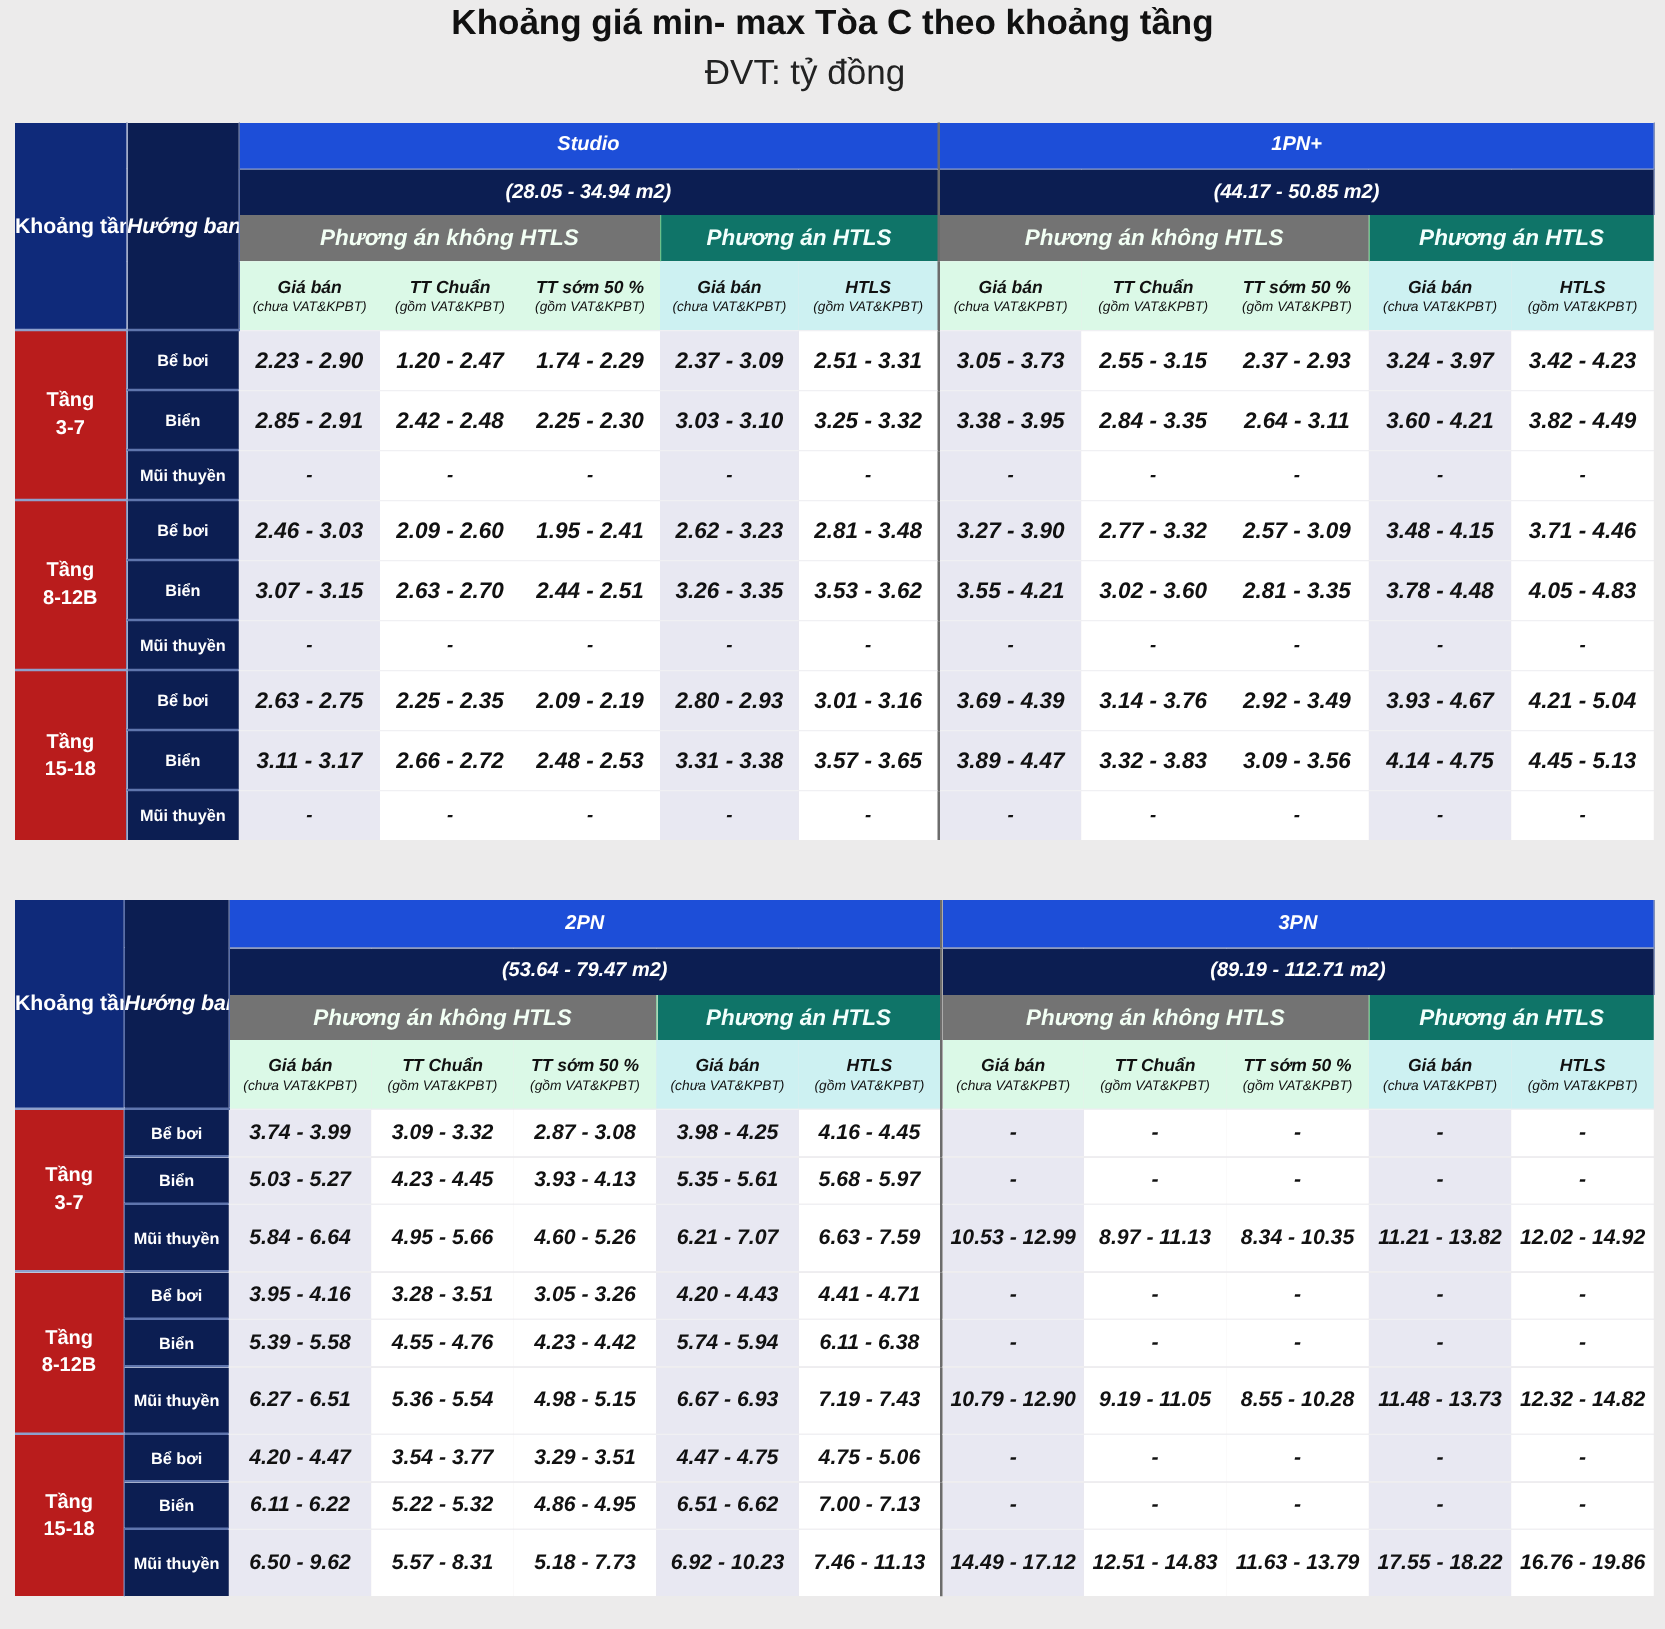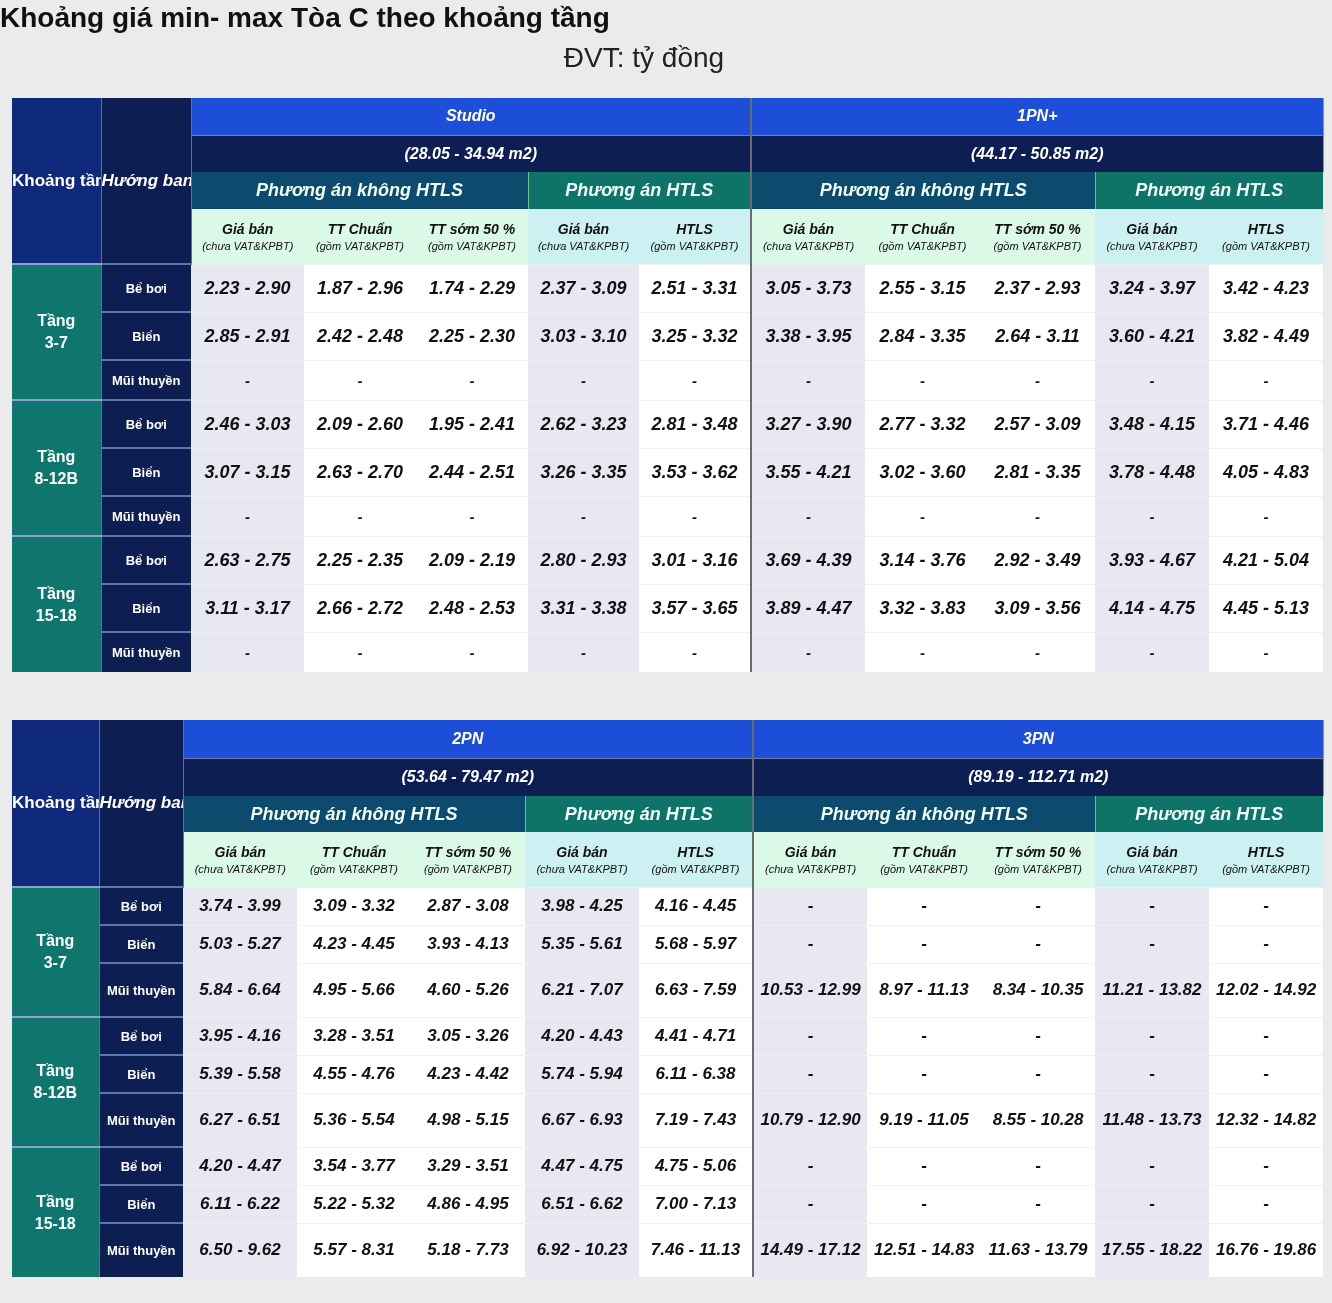--- a/index.html
+++ b/index.html
@@ -1,35 +1,35 @@
 <!DOCTYPE html>
 <html><head>
 <meta charset="utf-8">
 <style>
   * { box-sizing: border-box; margin: 0; padding: 0; }
   html, body { width: 1332px; height: 1303px; background: #ecebeb; overflow: hidden; }
   body { font-family: "Liberation Sans", "DejaVu Sans", sans-serif; color: #111; }
-  .title { position: absolute; left: 0; top: 2px; width: 1332px; text-align: left; font-size: 28px; font-weight: bold; color: #111; }
+  .title { position: absolute; left: 0; top: 2px; width: 1332px; text-align: center; font-size: 28px; font-weight: bold; color: #111; }
   .subtitle { position: absolute; left: 0; top: 42px; width: 1288px; text-align: center; font-size: 28px; color: #222; }
   table.pt { position: absolute; border-collapse: collapse; table-layout: fixed; }
   #t1 { left: 12px; top: 98px; width: 1311px; }
   #t2 { left: 12px; top: 720px; width: 1311px; }
   table.pt td, table.pt th { text-align: center; vertical-align: middle; overflow: hidden; white-space: nowrap; }
   th.kt { background: #0f2a7a; color: #fff; font-size: 17px; font-weight: bold; border-right: 1px solid #5a6fa8; border-bottom: 1px solid #5a6fa8; line-height: 22px; }
   th.hb { background: #0c1e52; color: #fff; font-size: 17px; font-weight: bold; font-style: italic; border-right: 1px solid #5a6fa8; border-bottom: 1px solid #5a6fa8; line-height: 22px; }
   th.type { background: #1d4ed8; color: #fff; font-size: 16px; font-weight: bold; font-style: italic; border-bottom: 1px solid #6f80ad; border-right: 1px solid #8090b8; }
   th.area { background: #0c1e52; color: #fff; font-size: 16px; font-weight: bold; font-style: italic; border-right: 1px solid #8090b8; }
-  th.plan-no { background: #0c4a6e; color: #f2fff4; font-size: 18px; font-weight: bold; font-style: italic; border-right: 1px solid #6cc08b; }
+  th.plan-no { background: #737373; color: #f2fff4; font-size: 18px; font-weight: bold; font-style: italic; border-right: 1px solid #6cc08b; }
   th.plan-yes { background: #0f7468; color: #f2fffc; font-size: 18px; font-weight: bold; font-style: italic; }
   th.sub { font-style: italic; font-weight: bold; color: #111; padding-top: 2px; }
   th.sub.g { background: #dbf9e7; }
   th.sub.c { background: #cdf1f2; }
   th.sub .l1 { display: block; font-size: 14px; line-height: 18px; }
   th.sub .l2 { display: block; font-size: 11px; line-height: 16px; font-weight: normal; }
-  td.floor { background: #0f766e; color: #fff; font-size: 16px; font-weight: bold; line-height: 22px; border-top: 2px solid #8ea0cc; border-right: 1px solid #5a6fa8; white-space: normal; }
+  td.floor { background: #b91c1c; color: #fff; font-size: 16px; font-weight: bold; line-height: 22px; border-top: 2px solid #8ea0cc; border-right: 1px solid #5a6fa8; white-space: normal; }
   td.dir { background: #0c1e52; color: #fff; font-size: 13px; font-weight: bold; border-top: 2px solid #5f75ad; white-space: normal; line-height: 21px; }
   td.v { font-size: 18px; font-weight: bold; font-style: italic; color: #111; border-top: 1px solid #f0f0f3; }
   td.v.sh { background: #e8e8f2; }
   td.v.wh { background: #ffffff; }
   td.v.dash { font-size: 15px; }
   td.split, th.split { border-left: 2px solid #6c6c6c; }
   tr.hr1 { height: 37px; } tr.hr2 { height: 37px; } tr.hr3 { height: 37px; } tr.hr4 { height: 55px; padding-left: 48px; }
   #t2 tr.hr1 { height: 38px; } #t2 tr.hr2 { height: 38px; } #t2 tr.hr3 { height: 36px; } #t2 tr.hr4 { height: 55px; }
   #t2 td.v { font-size: 17px; }
 </style>
@@ -113,21 +113,21 @@
           <span class="l2">(gồm VAT&amp;KPBT)</span>
         </th>
       </tr>
     </thead>
     <tbody>
       <tr style="height: 48px;">
         <td class="floor" rowspan="3" style="white-space: pre-line;">Tầng
 3-7</td>
         <td class="dir">Bể bơi</td>
         <td class="v sh">2.23 - 2.90</td>
-        <td class="v wh">1.87 - 2.96</td>
+        <td class="v wh">1.20 - 2.47</td>
         <td class="v wh">1.74 - 2.29</td>
         <td class="v sh">2.37 - 3.09</td>
         <td class="v wh">2.51 - 3.31</td>
         <td class="v sh split">3.05 - 3.73</td>
         <td class="v wh">2.55 - 3.15</td>
         <td class="v wh">2.37 - 2.93</td>
         <td class="v sh">3.24 - 3.97</td>
         <td class="v wh">3.42 - 4.23</td>
       </tr>
       <tr style="height: 48px;">

